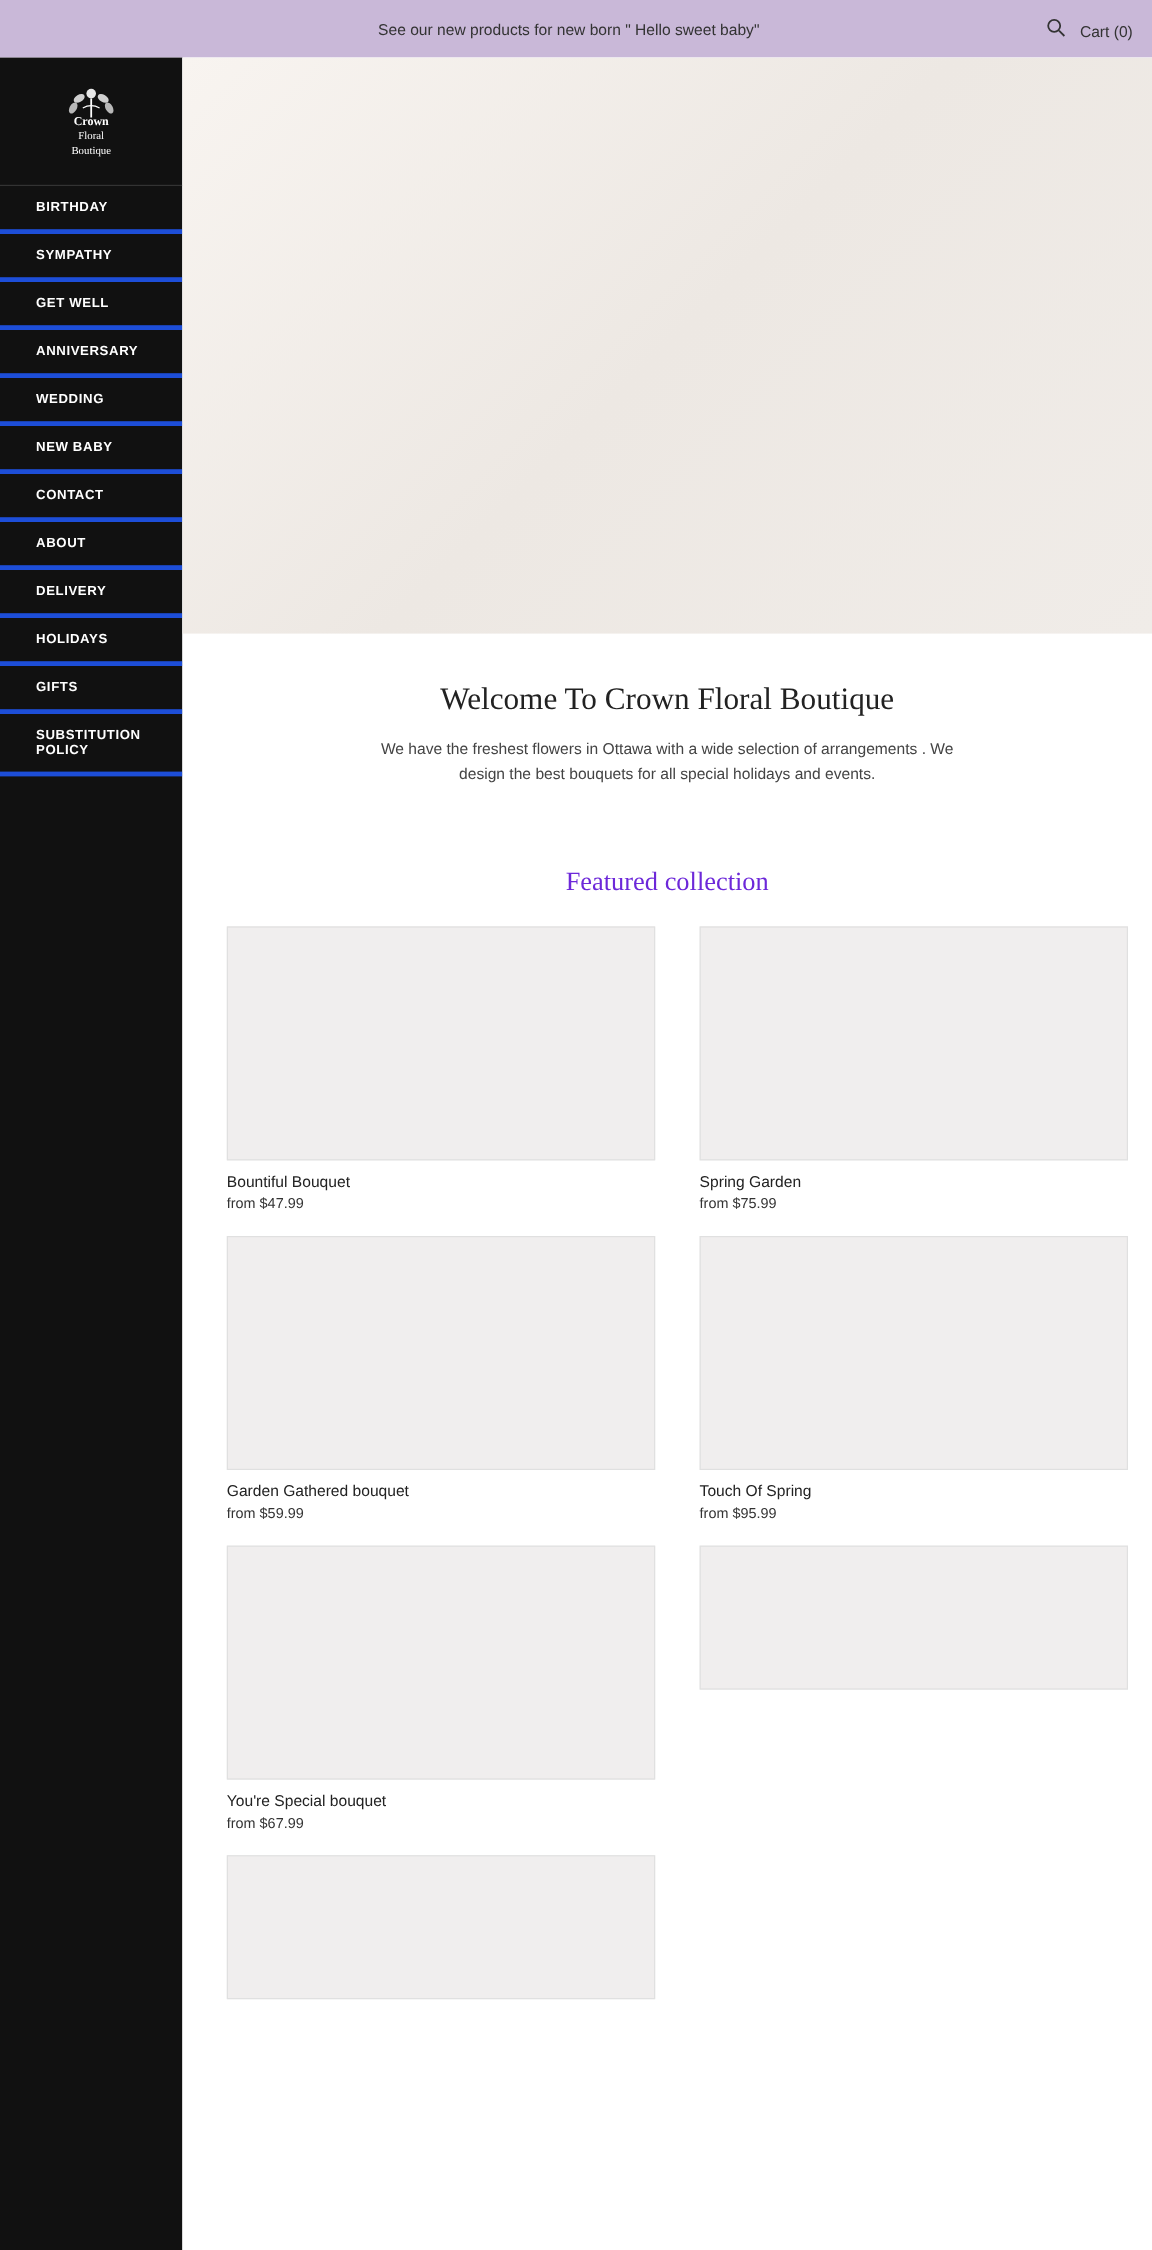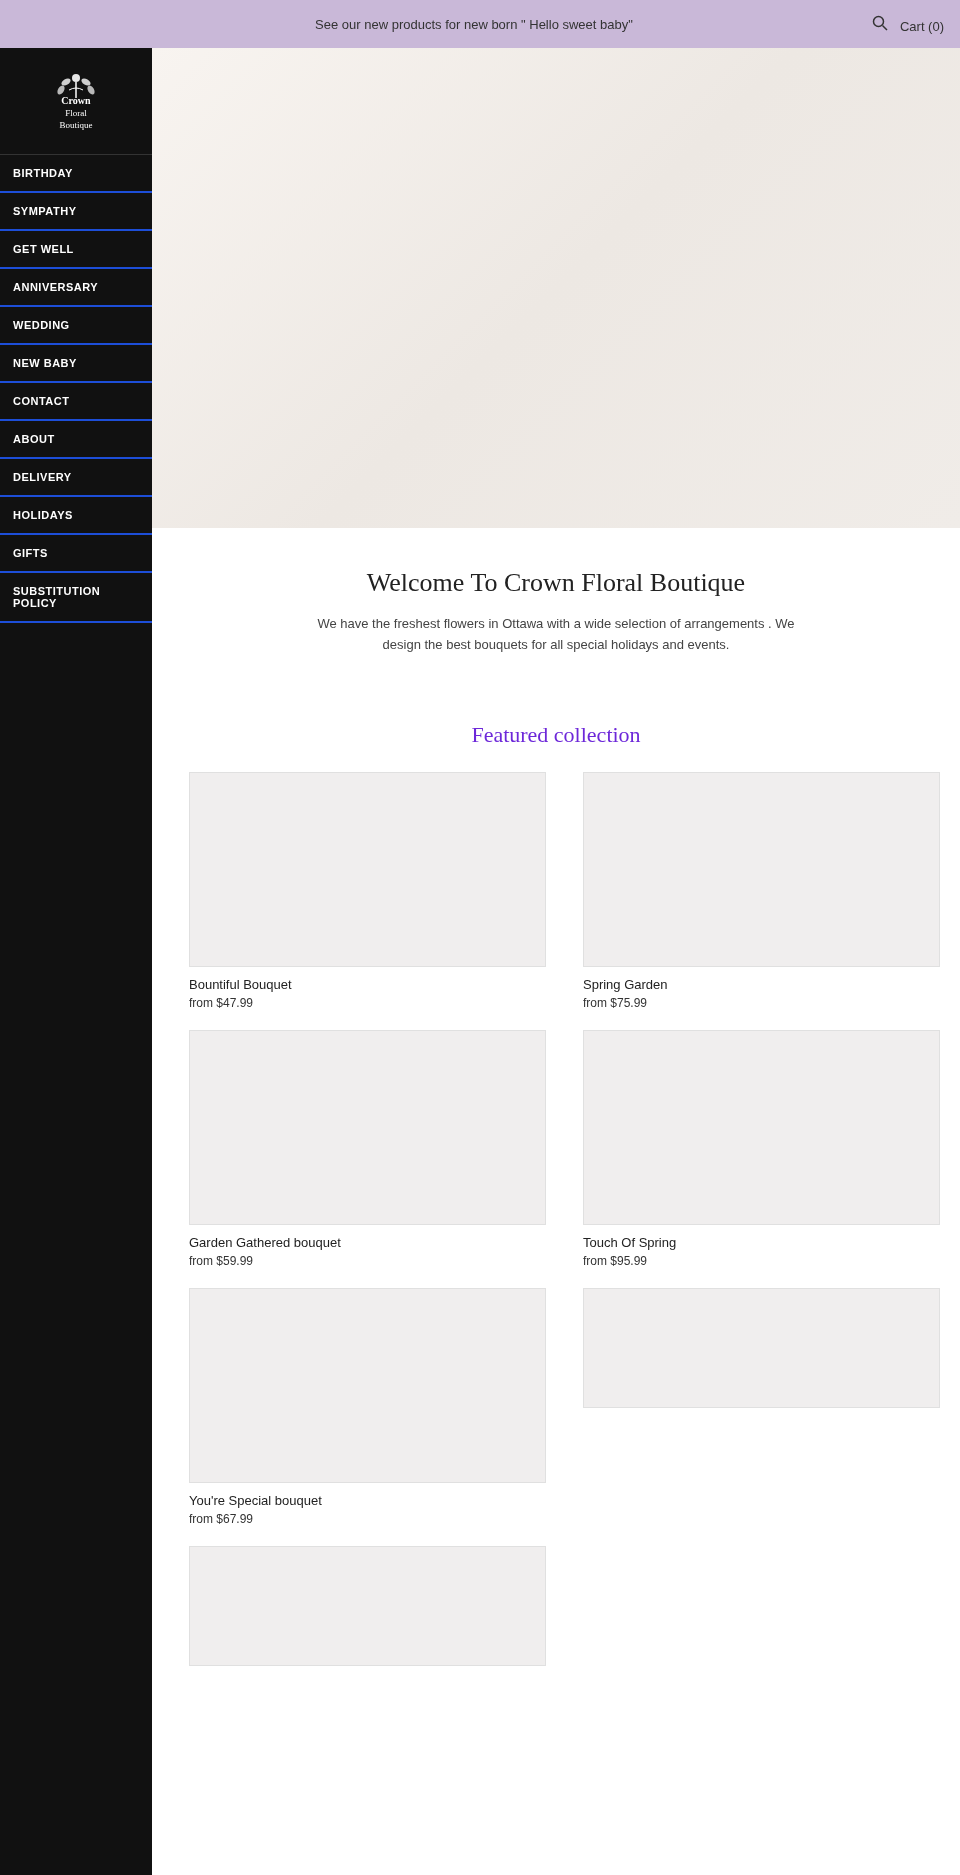--- a/index.html
+++ b/index.html
@@ -37,22 +37,22 @@
     .sidebar-logo {
       padding: 18px 12px 18px 12px;
       display: flex;
       align-items: flex-start;
       justify-content: center;
       border-bottom: 1px solid #333;
     }
     .logo-svg { width: 110px; height: 70px; }
     .sidebar-nav { padding: 0; }
     .sidebar-item {
-      padding: 12px 13px;
-      border-bottom: 2px solid #1d4ed8;
+      padding: 12px 30px;
+      border-bottom: 4px solid #1d4ed8;
       font-size: 11px;
       font-weight: 600;
       letter-spacing: 0.5px;
       color: #fff;
       cursor: pointer;
       text-transform: uppercase;
     }
 
     
     .content { flex: 1; background: #fff; overflow: hidden; }

